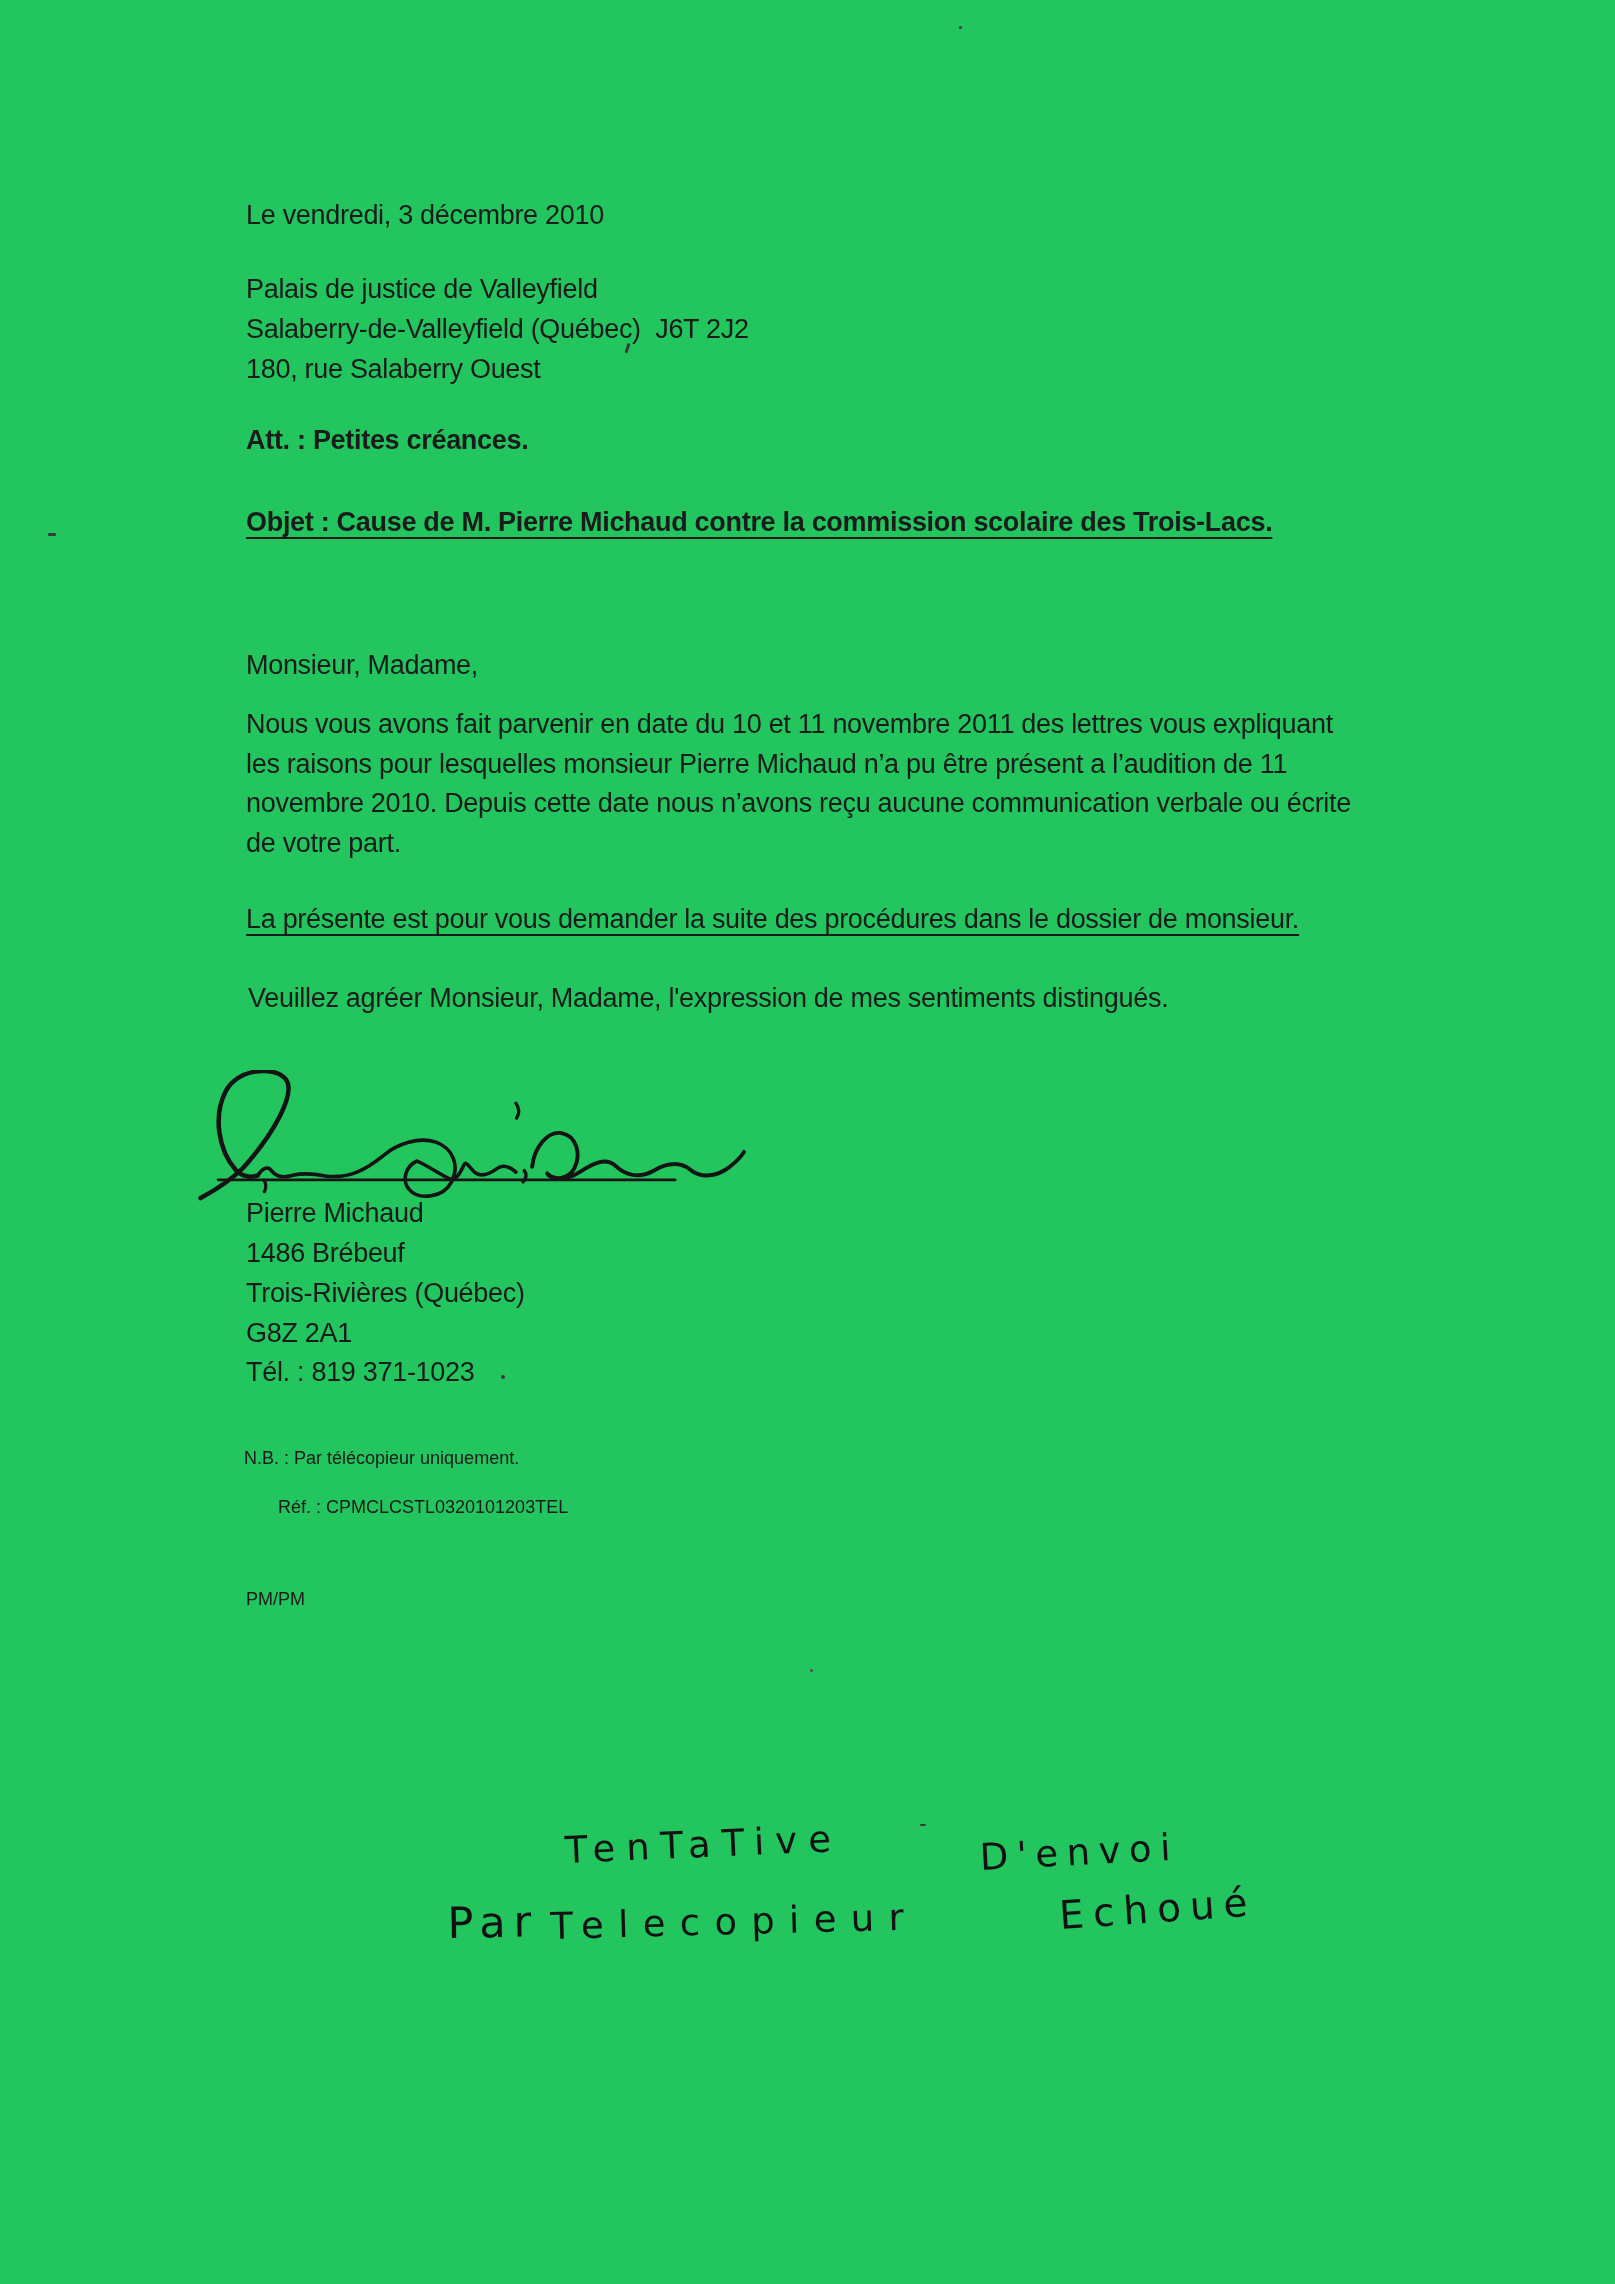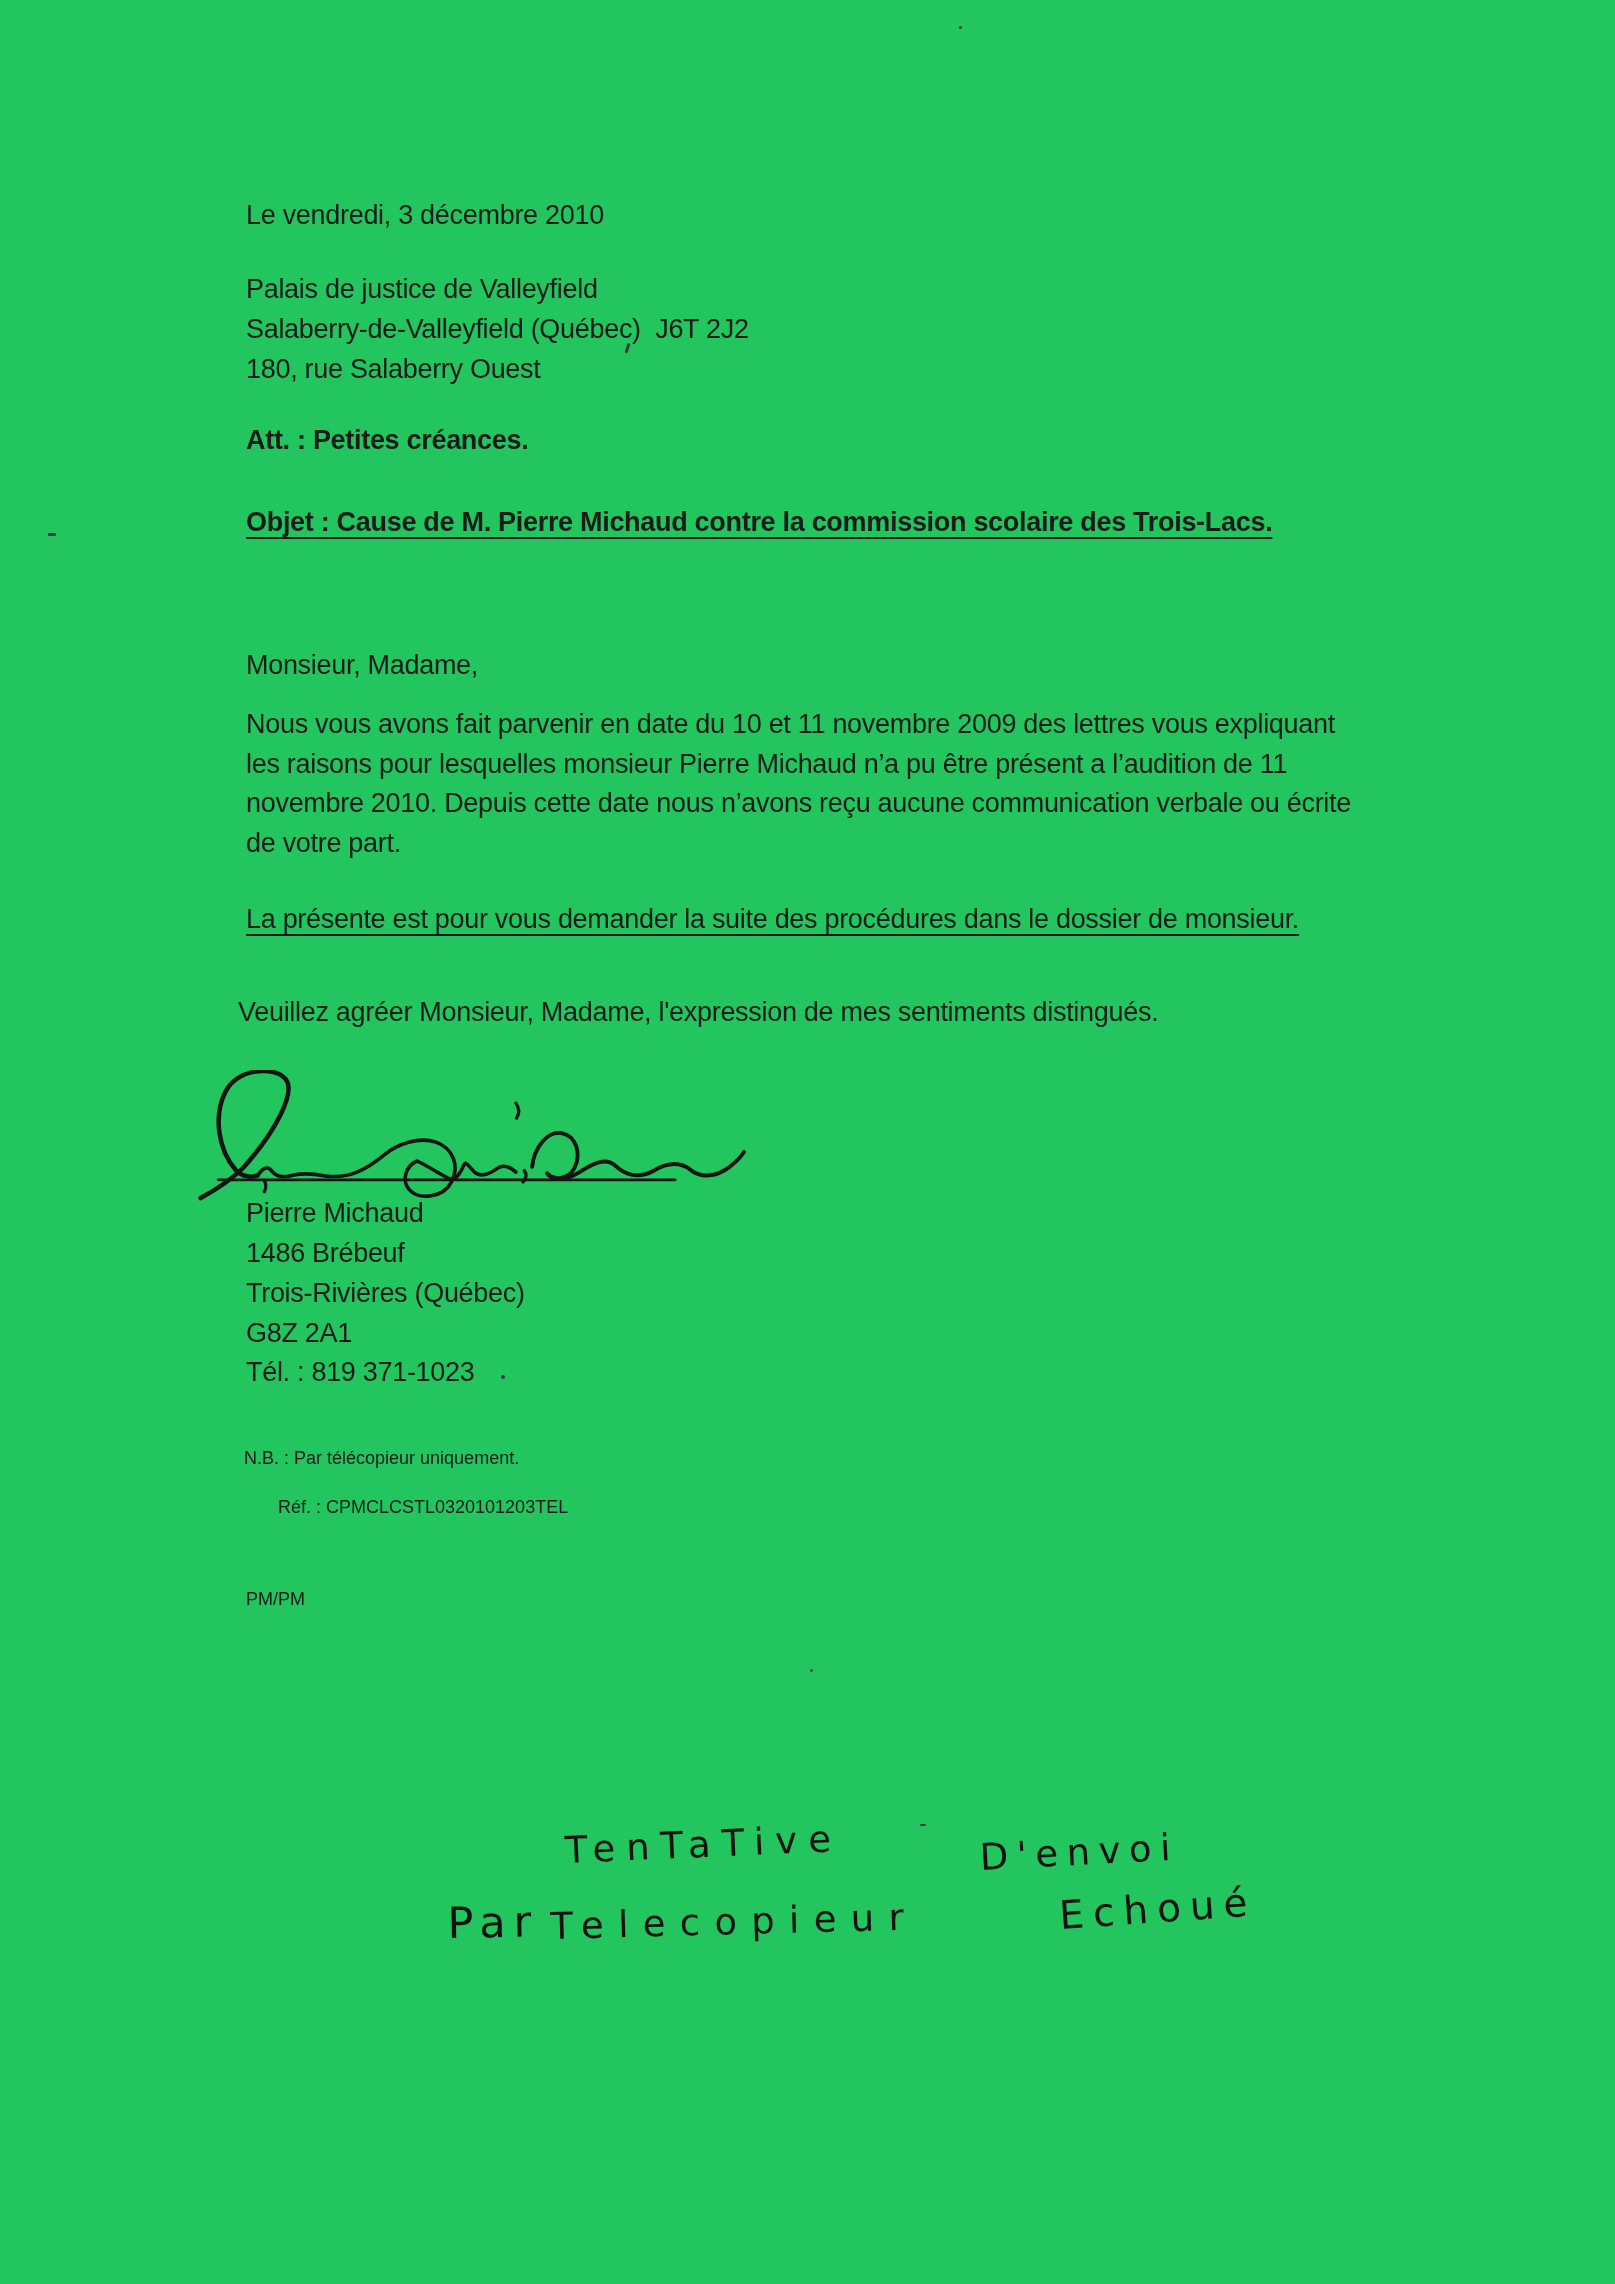--- a/index.html
+++ b/index.html
@@ -51,29 +51,29 @@
   <div class="txt" style="left:246px; top:313px;">Salaberry-de-Valleyfield (Québec)  J6T 2J2</div>
   <div class="txt" style="left:246px; top:353px;">180, rue Salaberry Ouest</div>
 
   <div class="txt bold" style="left:246px; top:424px;">Att. : Petites créances.</div>
 
   <div class="txt bold u" style="left:246px; top:506px;">Objet : Cause de M. Pierre Michaud contre la commission scolaire des Trois-Lacs.</div>
 
   <div class="txt" style="left:246px; top:649px;">Monsieur, Madame,</div>
 
   <div>
-    <div class="txt" style="left:246px; top:708px;">Nous vous avons fait parvenir en date du 10 et 11 novembre 2009 des lettres vous expliquant</div>
+    <div class="txt" style="left:246px; top:708px;">Nous vous avons fait parvenir en date du 10 et 11 novembre 2011 des lettres vous expliquant</div>
     <div class="txt" style="left:246px; top:748px;">les raisons pour lesquelles monsieur Pierre Michaud n’a pu être présent a l’audition de 11</div>
     <div class="txt" style="left:246px; top:787px;">novembre 2010. Depuis cette date nous n’avons reçu aucune communication verbale ou écrite</div>
     <div class="txt" style="left:246px; top:827px;">de votre part.</div>
   </div>
 
   <div class="txt u" style="left:246px; top:903px;">La présente est pour vous demander la suite des procédures dans le dossier de monsieur.</div>
 
-  <div class="txt" style="left:238px; top:982px;margin-top:14px;">Veuillez agréer Monsieur, Madame, l'expression de mes sentiments distingués.</div>
+  <div class="txt" style="left:248px; top:982px;">Veuillez agréer Monsieur, Madame, l'expression de mes sentiments distingués.</div>
 
   <svg class="sig" width="554" height="143" viewBox="0 0 850 220">
     <g fill="none" stroke="#141414" stroke-linecap="round" stroke-linejoin="round">
       <path stroke-width="7" d="M 6 197 C 30 184, 54 168, 72 150 C 118 98, 155 34, 136 13 C 117 -7, 62 -2, 44 34 C 26 70, 32 122, 60 154 C 70 165, 84 166, 94 162"></path>
       <path stroke-width="5.5" d="M 94 162 C 102 150, 110 147, 116 156 C 122 164, 134 166, 148 162 C 164 158, 182 160, 198 163 C 236 168, 262 152, 288 131 C 308 114, 342 102, 368 111 C 396 121, 404 149, 392 172 C 380 196, 342 201, 327 184 C 315 170, 321 148, 339 140 C 356 148, 374 160, 388 167 C 398 172, 406 158, 411 146 C 414 139, 419 149, 427 157 C 438 167, 452 159, 463 151 C 473 144, 483 150, 491 157"></path>
       <path stroke-width="5.5" d="M 504 155 C 508 160, 507 167, 502 172"></path>
       <path stroke-width="6" d="M 516 149 C 519 119, 539 94, 561 97 C 584 101, 592 129, 581 151 C 572 168, 550 171, 539 159 C 546 170, 568 170, 589 157 C 612 142, 630 134, 645 148 C 658 161, 680 168, 703 155 C 725 142, 744 141, 760 154 C 777 167, 800 164, 820 149 C 830 141, 838 133, 842 126"></path>
       <path stroke-width="5" d="M 491 51 C 496 58, 497 66, 492 74"></path>
       <path stroke-width="5" d="M 104 170 C 107 176, 107 182, 104 187"></path>
       <path stroke-width="4.5" d="M 33 169 L 736 169"></path>

